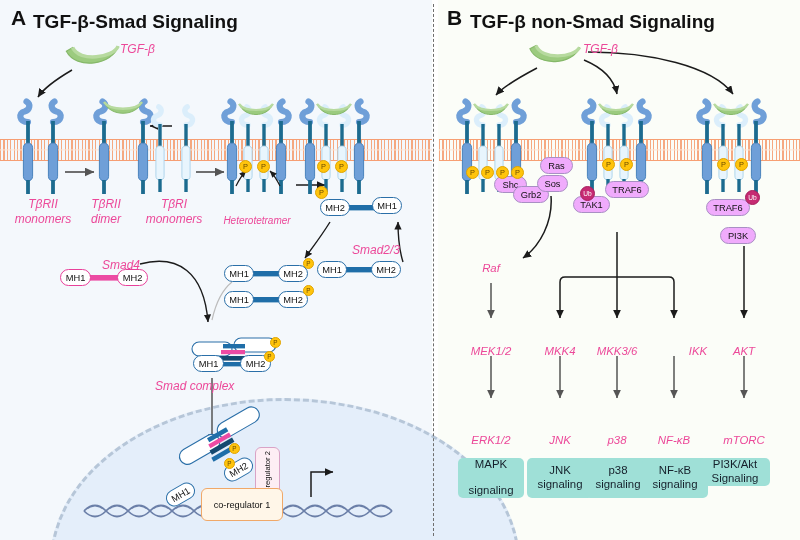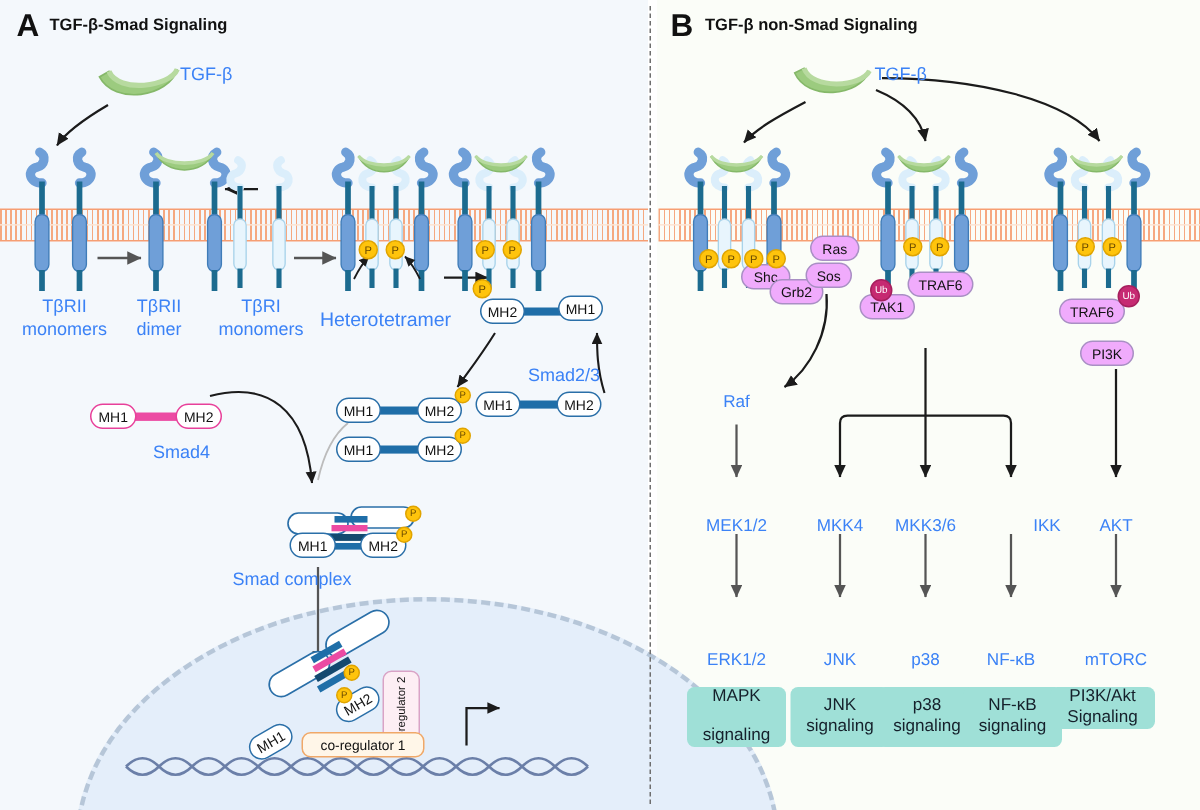--- a/index.html
+++ b/index.html
@@ -27,21 +27,21 @@
     position: absolute; left: 433px; top: 4px; width: 0; height: 532px;
     border-left: 1.6px dashed #6e6e6e;
   }
   .panel-head {
     position: absolute;
     font-weight: bold;
     color: #111;
     white-space: nowrap;
   }
   .panel-letter { font-size: 21px; font-weight: bold; }
-  .panel-title { font-size: 11px; font-weight: bold; }
+  .panel-title { font-size: 19px; font-weight: bold; }
 
   
   .membrane {
     position: absolute;
     height: 22px;
     background:
       repeating-linear-gradient(90deg,
         #f6a47a 0px, #f6a47a 1.1px, transparent 1.1px, transparent 3.4px);
     border-top: 1.6px solid #f79a6c;
     border-bottom: 1.6px solid #f79a6c;
@@ -50,23 +50,24 @@
   .membrane::after {
     content:"";
     position:absolute; left:0; right:0; top:50%;
     height:1.2px; background:#fde3d2; transform:translateY(-50%);
   }
 
   
   .lbl {
     position: absolute;
     font-size: 11.4px;
-    color: #3b82f6;
+    color: #ec4899;
     white-space: nowrap;
     line-height: 1.18;
+    font-style: italic;
   }
   .lbl.ctr { transform: translateX(-50%); text-align: center; }
 
   
   .nucleus {
     position: absolute;
     background: #e4eefa;
     border: 3px dashed #b6c6d8;
     border-radius: 50%;
   }
@@ -297,21 +298,21 @@
   <div class="cap cap-blue" style="left:165px; top:486px; width:31px; height:17px; transform:rotate(-30deg);">MH1</div>
   <div class="cap cap-blue" style="left:223px; top:461px; width:31px; height:17px; transform:rotate(-30deg);">MH2</div>
 
   <div style="position:absolute; left:255px; top:447px; width:25px; height:55px;
               background:#fdeef4; border:1.2px solid #d9a3c6; border-radius:6px;"></div>
   <div style="position:absolute; left:255px; top:447px; width:25px; height:55px;
               display:flex; align-items:center; justify-content:center;
               font-size:7.6px; color:#111; writing-mode:vertical-rl;
               transform:rotate(180deg); text-align:center; white-space:nowrap;">co-regulator 2</div>
 
-  <div class="cap cap-peach" style="left:201px; top:488px; width:82px; height:17px; border-radius:6px;
+  <div class="cap cap-peach" style="left:201px; top:488px; width:82px; height:33px; border-radius:6px;
               background:#fff6e8; font-size:9.2px;">co-regulator 1</div>
 
   <div class="pbadge" style="left:239px; top:160px;">P</div>
   <div class="pbadge" style="left:257px; top:160px;">P</div>
   <div class="pbadge" style="left:317px; top:160px;">P</div>
   <div class="pbadge" style="left:335px; top:160px;">P</div>
   <div class="pbadge" style="left:315px; top:186px;">P</div>
   <div class="pbadge sm" style="left:303px; top:258px;">P</div>
   <div class="pbadge sm" style="left:303px; top:285px;">P</div>
   <div class="pbadge sm" style="left:270px; top:337px;">P</div>
@@ -323,24 +324,24 @@
 
   <div class="lbl ctr" style="left:43px; top:197px; font-size:12px;">TβRII</div>
   <div class="lbl ctr" style="left:43px; top:212px; font-size:12px;">monomers</div>
 
   <div class="lbl ctr" style="left:106px; top:197px; font-size:12px;">TβRII</div>
   <div class="lbl ctr" style="left:106px; top:212px; font-size:12px;">dimer</div>
 
   <div class="lbl ctr" style="left:174px; top:197px; font-size:12px;">TβRI</div>
   <div class="lbl ctr" style="left:174px; top:212px; font-size:12px;">monomers</div>
 
-  <div class="lbl ctr" style="left:257px; top:205px; font-size:13px;text-align:center;">Heterotetramer</div>
+  <div class="lbl ctr" style="left:257px; top:215px; font-size:10px;text-align:center;">Heterotetramer</div>
 
   <div class="lbl" style="left:352px; top:243px; font-size:12px;">Smad2/3</div>
-  <div class="lbl" style="left:102px; top:258px; font-size:12px;margin-top:36px;">Smad4</div>
+  <div class="lbl" style="left:102px; top:258px; font-size:12px;">Smad4</div>
   <div class="lbl" style="left:155px; top:379px; font-size:12px;">Smad complex</div>
 
 
   <svg class="ov" viewBox="0 0 800 540" width="800" height="540">
 
     <g transform="translate(555,54) rotate(-8) scale(1.1)">
       <path d="M -22,-8 C -17,10 15,12 23,-3 C 17,6 -13,4 -16,-10 z" fill="#9ccb7f" stroke="#85b869" stroke-width="1"></path>
       <path d="M -16,-10 C -13,4 17,6 23,-3" fill="none" stroke="#b7da9f" stroke-width="3"></path>
     </g>
 

